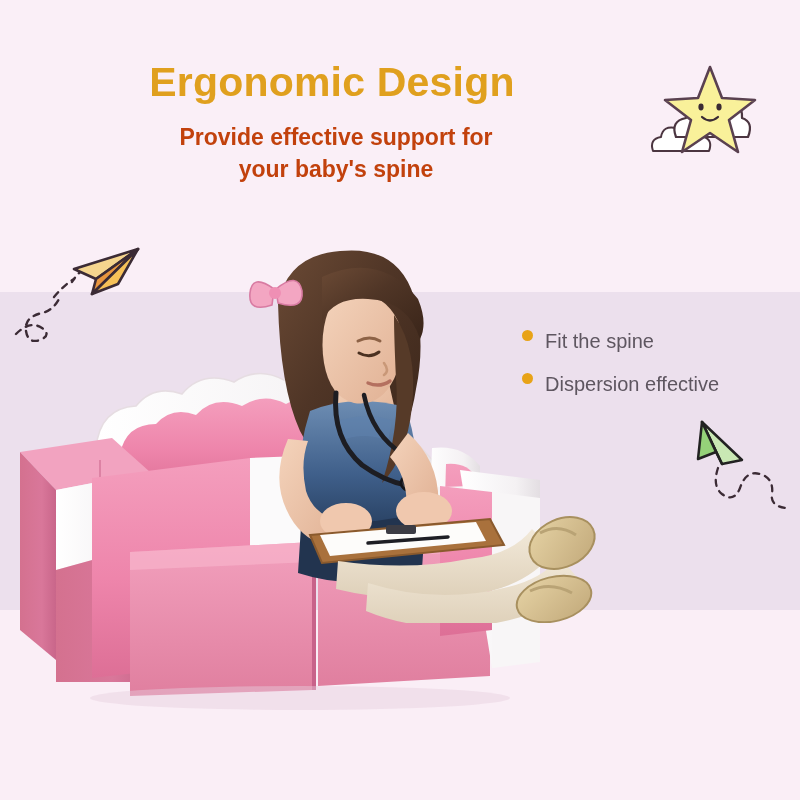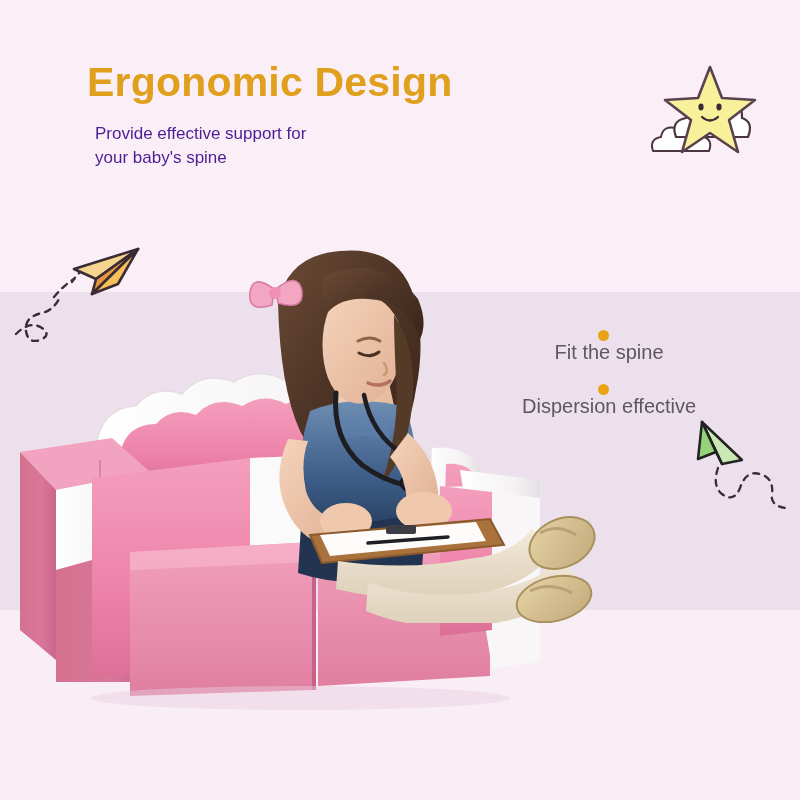--- a/index.html
+++ b/index.html
@@ -10,33 +10,33 @@
     background:#faeff7;
   }
   #poster{position:relative;width:800px;height:800px;overflow:hidden;background:#faeff7;}
 
   
   .band-top{position:absolute;left:0;top:0;width:800px;height:292px;background:#faeff7;}
   .band-mid{position:absolute;left:0;top:292px;width:800px;height:318px;background:#ece0ed;}
   .band-floor{position:absolute;left:0;top:610px;width:800px;height:190px;background:#faeef6;}
 
   
-  .headline{position:absolute;left:87px;top:60px;width:520px;}
+  .headline{position:absolute;left:72px;top:60px;width:520px;text-align:center;}
   .title{
     font-size:41px;font-weight:bold;letter-spacing:.2px;
     color:#e0a01e;line-height:1.08;margin:0;
   }
   .subtitle{
-    margin:18px 0 0 8px;font-size:17px;line-height:1.38;color:#4c1d95;
-    font-weight:400;white-space:pre-line;
+    margin:18px 0 0 8px;font-size:23px;line-height:1.38;color:#c2410c;
+    font-weight:700;white-space:pre-line;
   }
 
   
   .bullets{position:absolute;left:522px;top:330px;}
-  .bullet-row{display:flex;align-items:center;margin-bottom:20px;flex-direction:column;}
+  .bullet-row{display:flex;margin-bottom:20px;}
   .bullet-dot{width:11px;height:11px;border-radius:50%;background:#e8a317;margin-right:12px;flex:0 0 auto;}
   .bullet-text{font-size:20px;color:#5e5660;font-weight:300;white-space:nowrap;}
 
   
   .deco{position:absolute;}
   .star-cloud{left:645px;top:55px;width:130px;height:115px;}
   .plane-yellow{left:10px;top:222px;width:150px;height:120px;}
   .plane-green{left:672px;top:412px;width:128px;height:108px;}
 
   

